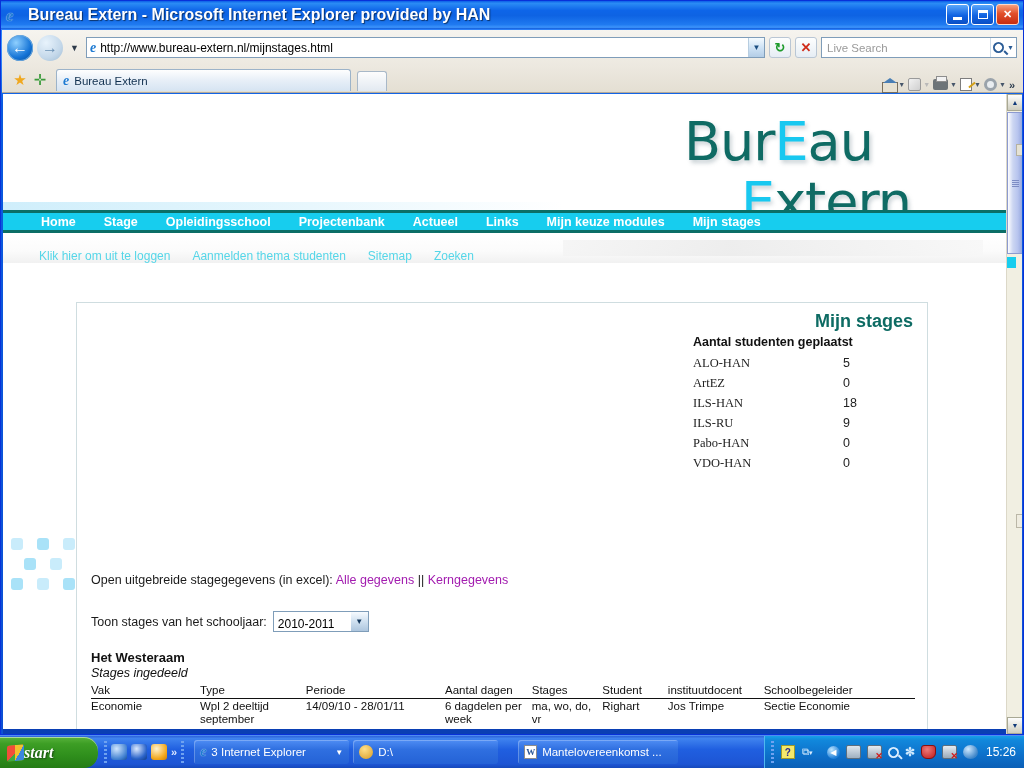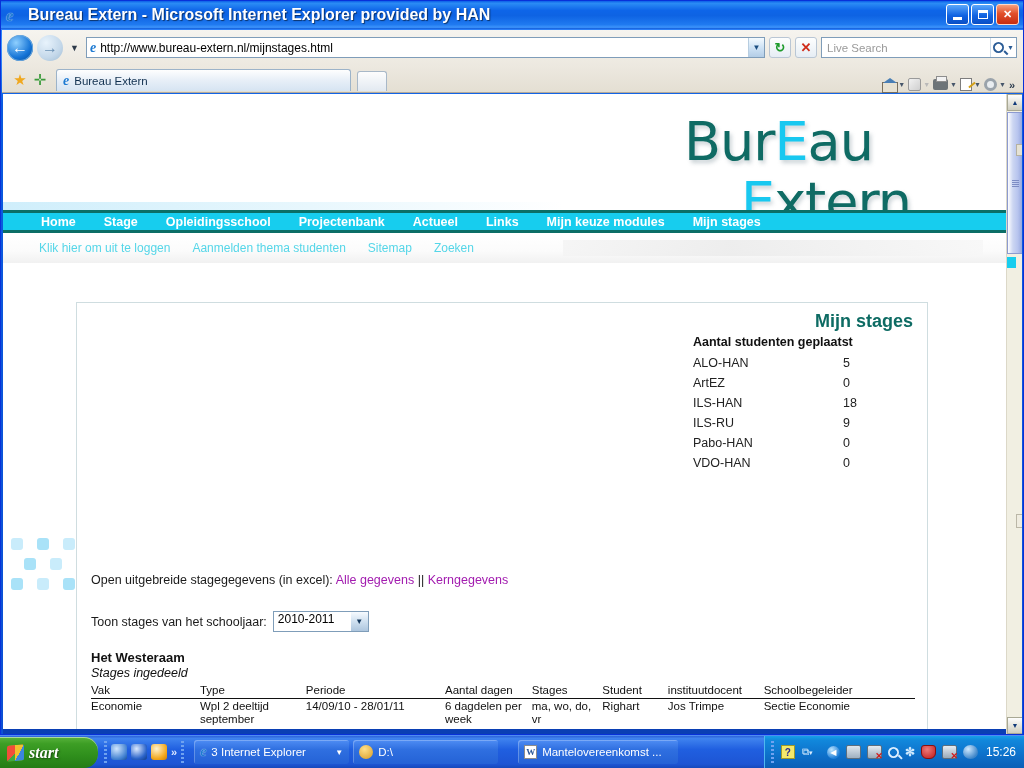--- a/index.html
+++ b/index.html
@@ -172,21 +172,21 @@
   #nav {
     height: 23px; background: #17cdee;
     border-top: 3px solid #0b6e66; border-bottom: 3px solid #0b6e66;
     display: flex; align-items: center; gap: 0; padding-left: 24px;
   }
   #nav .navitem {
     color: #fff; font-size: 12.5px; font-weight: bold;
     padding: 0 14px; white-space: nowrap;
   }
   #subnav {
-    height: 30px; display: flex; align-items: center;
+    height: 30px; display: flex; align-items: flex-end;
     padding-left: 36px; gap: 22px;
     background: linear-gradient(to bottom, #ffffff 0%, #fbfbfb 60%, #f1f1f1 100%);
     position: relative;
   }
   #subnav .subitem { color: #55d6e8; font-size: 12px; white-space: nowrap; }
   #subnav-ghost { position:absolute; left:560px; top:7px; width:420px; height:16px;
     background: linear-gradient(to right, #f4f4f4, #ebebeb 40%, #f7f7f7); opacity:.85; }
 
   
   #dots { position: absolute; left: 8px; top: 442px; width: 70px; height: 70px; }
@@ -200,31 +200,31 @@
     background: #fff; border: 1px solid #cfdde0;
     border-bottom: none;
     padding: 10px 14px 0 14px;
   }
   #stats { position: absolute; right: 14px; top: 8px; width: 220px; text-align: left; }
   #stats-title {
     color: #0d6b63; font-size: 18px; font-weight: bold; text-align: right; margin-bottom: 3px;
   }
   #stats-sub { font-size: 12.5px; font-weight: bold; color: #111; margin-bottom: 4px; }
   .statrow { display: flex; font-size: 12.5px; color: #222; line-height: 20px; }
-  .statrow .lbl { width: 150px; }
+  .statrow .lbl { width: 150px; font-family: Liberation Serif, serif; }
   .statrow .val { }
 
   #excelline { position: absolute; left: 14px; top: 270px; font-size: 12.5px; color: #1b1b1b; }
   #excelline a { color: #a21caf; text-decoration: none; }
   .sep { color: #1b1b1b; }
 
   #yearline { position: absolute; left: 14px; top: 308px; display: flex; align-items: center; gap: 6px; font-size: 12.5px; color:#1b1b1b;}
   #yearselect {
     width: 96px; height: 21px; border: 1px solid #7f9db9; background: #fff;
-    display: flex; align-items: flex-start; padding-left: 4px; font-size: 12px; color: #000;
+    display: flex; align-items: flex-end; padding-left: 4px; font-size: 12px; color: #000;
   }
   #yearcaret {
     margin-left: auto; width: 17px; height: 19px;
     background: linear-gradient(to bottom, #f7fbff, #cfe0f0 50%, #aec6de);
     display: flex; align-items: center; justify-content: center;
     font-size: 8px; color: #14375c;
   }
 
   #schoolname { position: absolute; left: 14px; top: 347px; font-size: 13px; font-weight: bold; color: #111; }
   #schoolsub { position: absolute; left: 14px; top: 363px; font-size: 12.5px; font-style: italic; color: #111; }
@@ -277,21 +277,21 @@
   #taskbar {
     position: absolute; left: 0; top: 735px; width: 1024px; height: 33px;
     background: linear-gradient(to bottom, #2c63d8 0%, #3f83ef 8%, #205fe0 42%, #1d55d4 88%, #1649bb 100%);
     display: flex; align-items: center;
     border-top: 1px solid #4f8bf2;
   }
   #startbtn {
     width: 98px; height: 31px; margin: 1px 0 0 0;
     background: linear-gradient(to bottom, #59b33c 0%, #3d9e25 22%, #2f8f1c 60%, #257c15 100%);
     border-radius: 0 14px 14px 0;
-    display: flex; align-items: center; gap: 5px; padding-left: 7px;
+    display: flex; align-items: center; padding-left: 7px;
     box-shadow: inset 0 1px 0 rgba(255,255,255,.5);
   }
   #startflag {
     width: 17px; height: 16px; border-radius: 2px;
     background:
       linear-gradient(to bottom right, #f24e3a 0 50%, #3fa93f 50% 100%),
       #f2c12e;
     position: relative; overflow: hidden; transform: skewY(-5deg);
   }
   #startflag::after {

